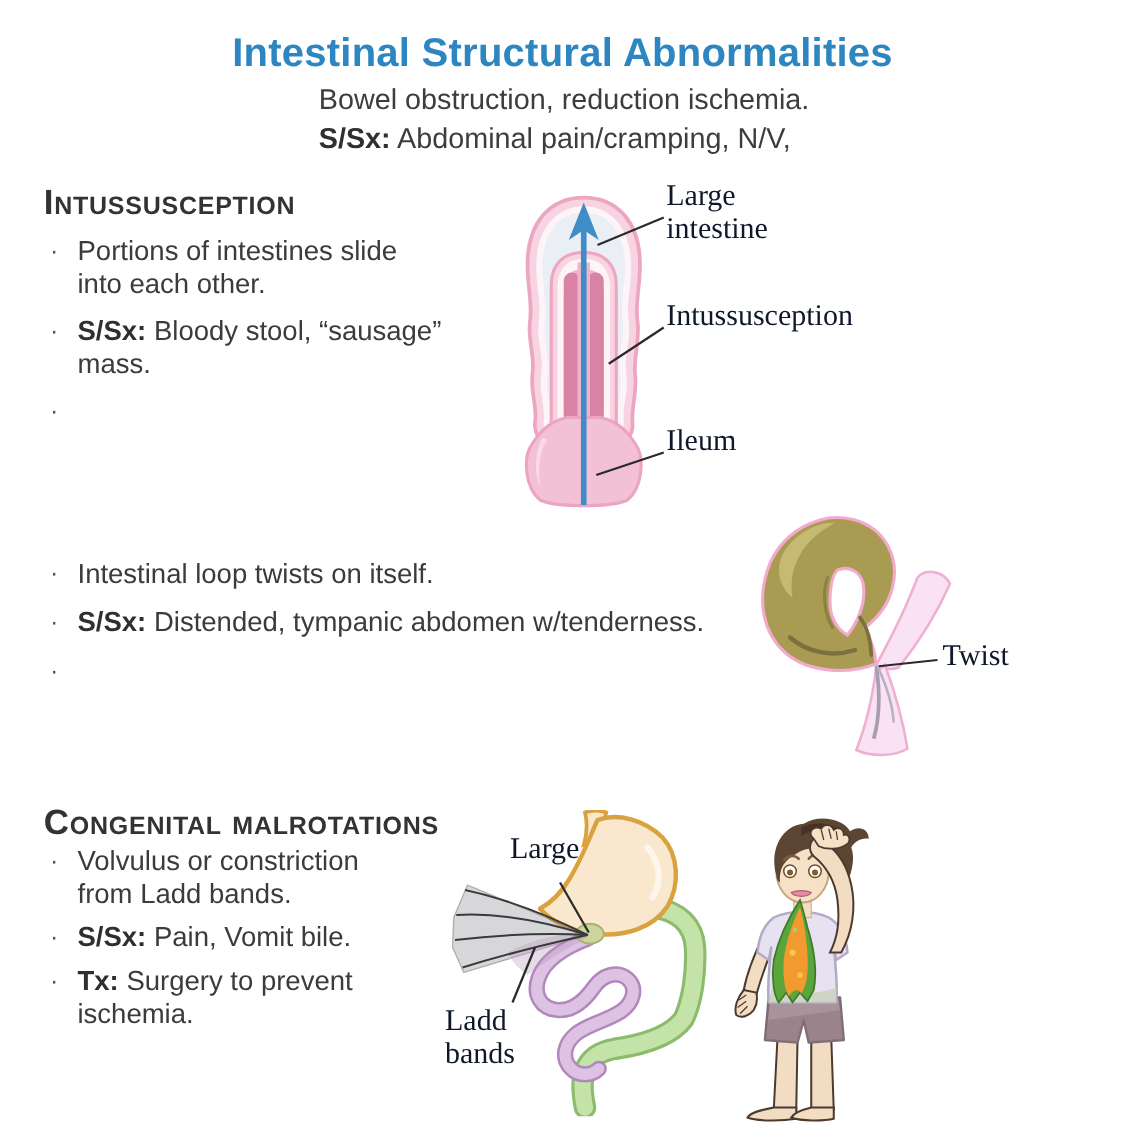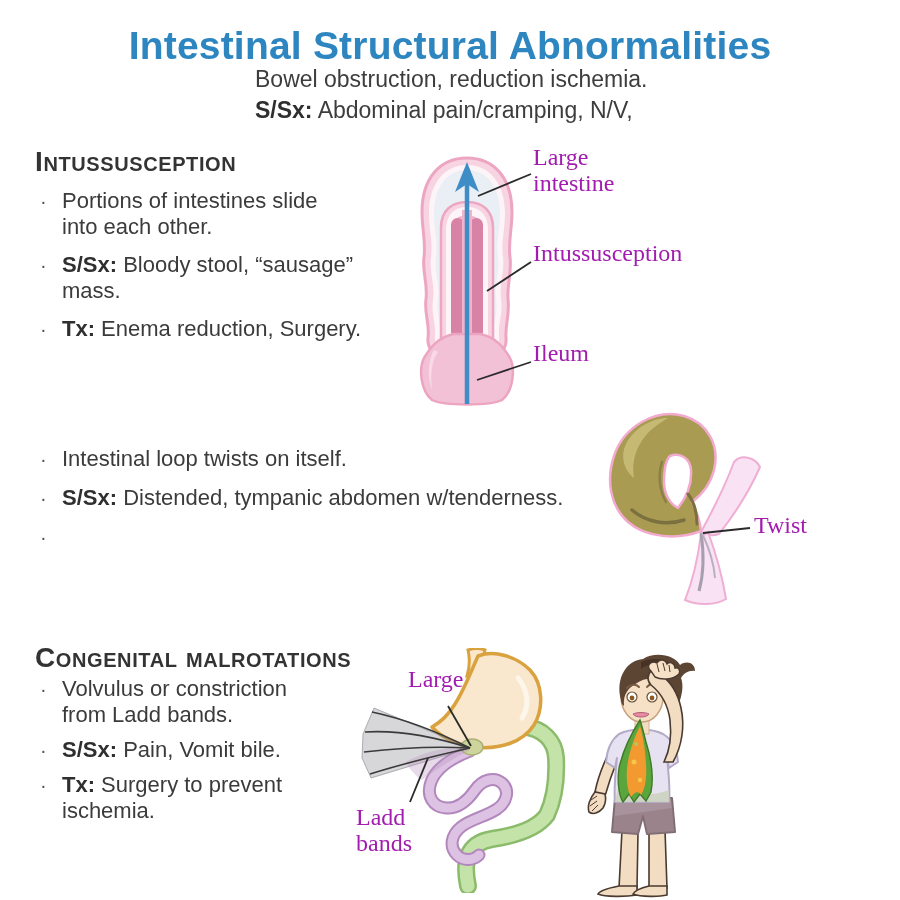--- a/index.html
+++ b/index.html
@@ -1,32 +1,32 @@
 <!DOCTYPE html>
 <html><head>
 <meta charset="utf-8">
 <style>
   html,body{margin:0;padding:0;background:#ffffff;}
   .page{position:relative;width:900px;height:900px;background:#ffffff;overflow:hidden;
         font-family:"Liberation Sans",sans-serif;color:#3b3b3b;}
   .abs{position:absolute;}
-  .title{left:0;top:24px;width:900px;text-align:center;font-size:39px;font-weight:700;
+  .title{left:0;top:24px;width:900px;text-align:center;font-size:32px;font-weight:700;
          color:#2e86c1;letter-spacing:.2px;}
   .subtitle{left:255px;top:64px;font-size:23px;line-height:31px;color:#3d3d3d;}
   .subtitle .pfx{font-weight:700;color:#2f2f2f;}
   .sec-heading{font-variant:small-caps;font-weight:600;font-size:28px;color:#333333;
                letter-spacing:.6px;}
   .blist{display:flex;flex-direction:column;}
   .bitem{display:flex;align-items:flex-start;font-size:22px;line-height:26px;color:#3b3b3b;}
   .bdot{width:22px;flex:0 0 22px;text-align:left;padding-left:4px;color:#555;
         font-size:20px;line-height:26px;}
   .btext{white-space:pre-line;}
   .bpfx{font-weight:700;color:#2f2f2f;}
   .fig-label{font-family:"Liberation Serif","DejaVu Serif",serif;font-size:24px;
-             line-height:26px;color:#a21caf;white-space:pre-line;}
+             line-height:26px;color:#0f172a;white-space:pre-line;}
   .s1 .bitem{margin-bottom:12px;width:380px;}
   .s2 .bitem{margin-bottom:13px;width:620px;}
   .s3 .bitem{margin-bottom:9px;width:320px;}
   svg{display:block;}
 </style>
 </head>
 <body>
 
 <div class="page">
 
@@ -42,21 +42,20 @@
         <span class="bdot">·</span>
         <span class="btext"><span class="bpfx"></span><span>Portions of intestines slide
 into each other.</span></span>
       </div>
     <div class="bitem">
         <span class="bdot">·</span>
         <span class="btext"><span class="bpfx">S/Sx:</span><span> Bloody stool, “sausage” mass.</span></span>
       </div>
     <div class="bitem">
         <span class="bdot">·</span>
-        <span class="btext"><span class="bpfx">Tx:</span><span> Enema reduction, Surgery.</span></span>
       </div>
   </div>
 
   <svg class="abs" style="left:410px;top:150px;" width="125" height="260" viewBox="0 0 125 260">
 
     <path d="M57,8 C30,8 12,28 12,62 C12,80 16,92 14,107 C12,122 18,134 16,149 C14,164 20,174 18,188
              C17,198 24,206 32,208 L82,208 C90,206 97,198 96,188 C95,174 100,164 98,149
              C97,134 102,122 100,107 C98,92 102,80 102,62 C102,28 84,8 57,8 Z" fill="#f8d3e1" stroke="#eda6c1" stroke-width="3"></path>
 
     <path d="M57,15 C35,15 19,33 19,63 C19,80 23,92 21,107 C19,122 25,134 23,149 C21,164 26,173 25,186

